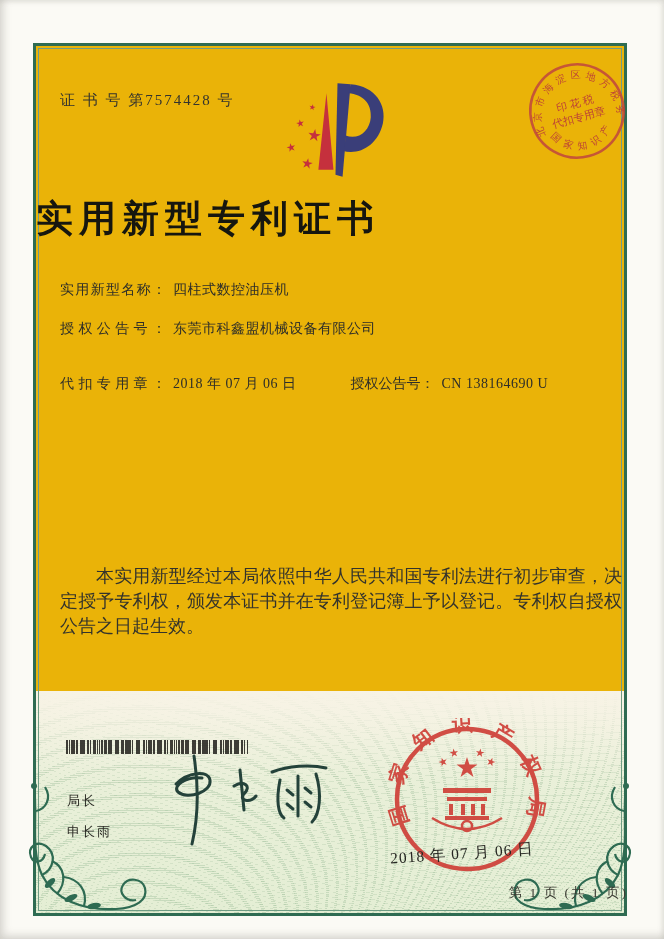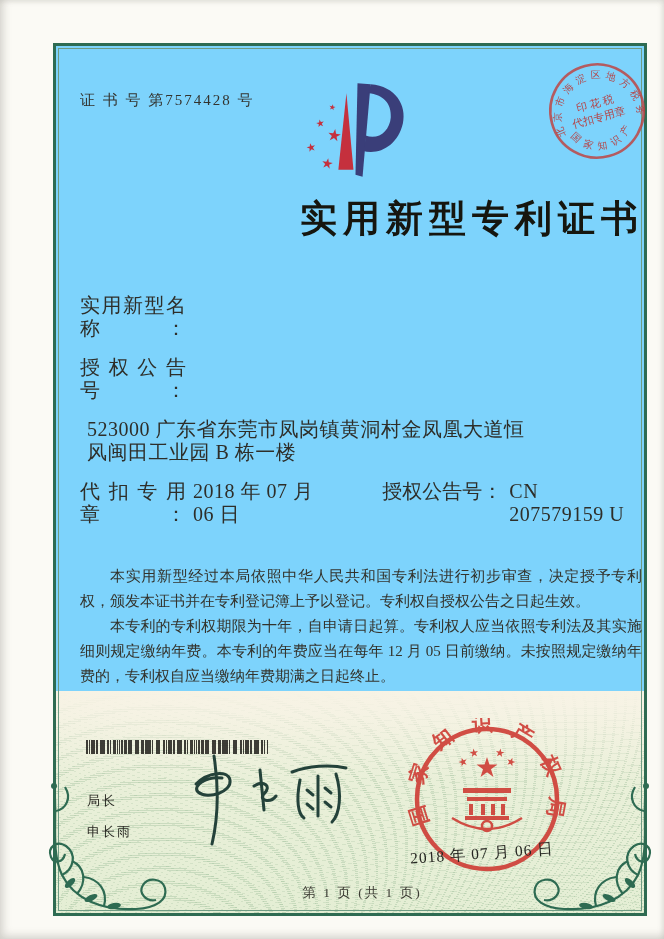--- a/index.html
+++ b/index.html
@@ -1,50 +1,50 @@
 <!DOCTYPE html>
 <html><head>
 <meta charset="utf-8">
 <style>
   html,body{margin:0;padding:0;}
   body{width:664px;height:939px;background:#e9e8e4;font-family:"Liberation Serif","DejaVu Serif",serif;}
   .page{position:relative;width:664px;height:939px;background:#fbfaf5;overflow:hidden;
         box-shadow:inset 3px -3px 8px rgba(110,108,100,.28), inset -2px 2px 5px rgba(150,148,140,.18);}
-  .frame{position:absolute;left:33px;top:43px;width:594px;height:873px;background:#7dd3fc;
-         border:3px solid #2e6b52;box-sizing:border-box;margin-left:20px;}
+  .frame{position:absolute;left:33px;top:43px;width:594px;height:873px;background:#eab308;
+         border:3px solid #2e6b52;box-sizing:border-box;}
   .frame::before{content:"";position:absolute;inset:2px;border:1px solid #6f9c84;pointer-events:none;z-index:4;}
   .waves{position:absolute;left:0;right:0;bottom:0;height:222px;z-index:1;
          background:linear-gradient(180deg,#f5f1e2 0%,#ebf0da 22%,#e4eed4 100%);}
   .waves::before{content:"";position:absolute;inset:0;opacity:.85;
          background:
            repeating-radial-gradient(120% 85% at 18% 150%, rgba(96,150,104,.26) 0 1px, transparent 1px 7px),
            repeating-radial-gradient(130% 90% at 85% 170%, rgba(96,150,104,.16) 0 1px, transparent 1px 9px);}
   .waves::after{content:"";position:absolute;inset:0;background:linear-gradient(180deg,#f7f3e5 0%,rgba(247,243,229,0) 40%);}
   .cert-no{position:absolute;left:24px;top:45px;font-size:15px;letter-spacing:2px;color:#33332e;z-index:5;}
   .logo{position:absolute;left:238px;top:30px;width:126px;height:108px;z-index:5;}
   .tax-stamp{position:absolute;left:484px;top:8px;width:114px;height:114px;z-index:7;opacity:.92;}
-  .title{position:absolute;left:0;top:148px;width:100%;margin:0;text-align:right;
+  .title{position:absolute;left:0;top:148px;width:100%;margin:0;text-align:left;
          font-size:37px;font-weight:700;letter-spacing:6px;color:#16160f;z-index:5;}
-  .fields{position:absolute;left:24px;top:248px;right:18px;z-index:5;color:#2e2e29;font-size:20px;}
+  .fields{position:absolute;left:24px;top:232px;right:18px;z-index:5;color:#2e2e29;font-size:14px;}
   .frow{display:flex;margin-bottom:16px;line-height:23px;}
   .flabel{flex:none;display:inline-block;width:106px;text-align:justify;text-align-last:justify;}
   .fvalue{margin-left:7px;max-width:440px;letter-spacing:.5px;}
   .flabel2{flex:none;margin-left:54px;}
   .paras{position:absolute;left:24px;top:518px;width:562px;z-index:5;}
-  .paras p{margin:0;text-indent:2em;font-size:15px;line-height:25px;text-align:justify;color:#33332c;}
+  .paras p{margin:0;text-indent:2em;font-size:18px;line-height:25px;text-align:justify;color:#33332c;}
   .barcode{position:absolute;left:30px;top:694px;width:182px;height:14px;z-index:6;opacity:.88;
      background-image:
        repeating-linear-gradient(90deg,#262520 0 2px,transparent 2px 3px,#262520 3px 4px,transparent 4px 7px),
        repeating-linear-gradient(90deg,#262520 0 1px,transparent 1px 5px,#262520 5px 8px,transparent 8px 11px);}
   .signer{position:absolute;left:31px;top:739px;z-index:6;font-size:13px;line-height:31px;color:#262620;letter-spacing:2px;}
   .signature{position:absolute;left:118px;top:700px;width:200px;height:108px;z-index:6;}
   .seal{position:absolute;left:350px;top:672px;width:162px;height:162px;z-index:7;}
   .seal-date{position:absolute;left:354px;top:797px;width:160px;z-index:8;font-size:15.5px;color:#262622;
              letter-spacing:1px;transform:rotate(-4deg);}
-  .footer{position:absolute;left:12px;top:838px;width:100%;text-align:center;font-size:13.5px;
+  .footer{position:absolute;left:4px;top:838px;width:100%;text-align:right;font-size:13.5px;
           letter-spacing:2px;color:#3b3b33;z-index:6;}
   .fl{position:absolute;width:148px;height:148px;z-index:6;}
   .fl-left{left:-12px;bottom:-14px;}
   .fl-right{right:-12px;bottom:-14px;transform:scaleX(-1);}
   .stamp-text{fill:#b93a3a;font-family:"Liberation Serif",serif;}
   .seal-text{fill:#cf4038;font-family:"Liberation Serif",serif;font-weight:700;}
 </style>
 </head>
 <body>
 
@@ -92,38 +92,38 @@
         <text x="55" y="51" text-anchor="middle" class="stamp-text" font-size="10.5">印 花 税</text>
         <text x="55" y="65" text-anchor="middle" class="stamp-text" font-size="10.5">代扣专用章</text>
       </g>
     </svg>
 
     <h1 class="title">实用新型专利证书</h1>
 
     <div class="fields">
       <div class="frow">
         <span class="flabel">实用新型名称：</span>
+        <span class="fvalue">四柱式数控油压机</span>
       </div>
       <div class="frow">
         <span class="flabel">授权公告号：</span>
-      </div>
-      <div class="frow">
-        <span class="fvalue">523000 广东省东莞市凤岗镇黄洞村金凤凰大道恒风闽田工业园 B 栋一楼</span>
+        <span class="fvalue">东莞市科鑫盟机械设备有限公司</span>
+      </div>
+      <div class="frow">
       </div>
       <div class="frow">
         <span class="flabel">代扣专用章：</span>
         <span class="fvalue">2018 年 07 月 06 日</span>
         <span class="flabel2">授权公告号：</span>
-        <span class="fvalue">CN 207579159 U</span>
+        <span class="fvalue">CN 138164690 U</span>
       </div>
     </div>
 
     <div class="paras">
       <p>本实用新型经过本局依照中华人民共和国专利法进行初步审查，决定授予专利权，颁发本证书并在专利登记簿上予以登记。专利权自授权公告之日起生效。</p>
-      <p>本专利的专利权期限为十年，自申请日起算。专利权人应当依照专利法及其实施细则规定缴纳年费。本专利的年费应当在每年 12 月 05 日前缴纳。未按照规定缴纳年费的，专利权自应当缴纳年费期满之日起终止。</p>
     </div>
 
     <div class="barcode"></div>
 
     <div class="signer">
       <div>局长</div>
       <div>申长雨</div>
     </div>
 
     <svg class="signature" viewBox="0 0 200 108">

